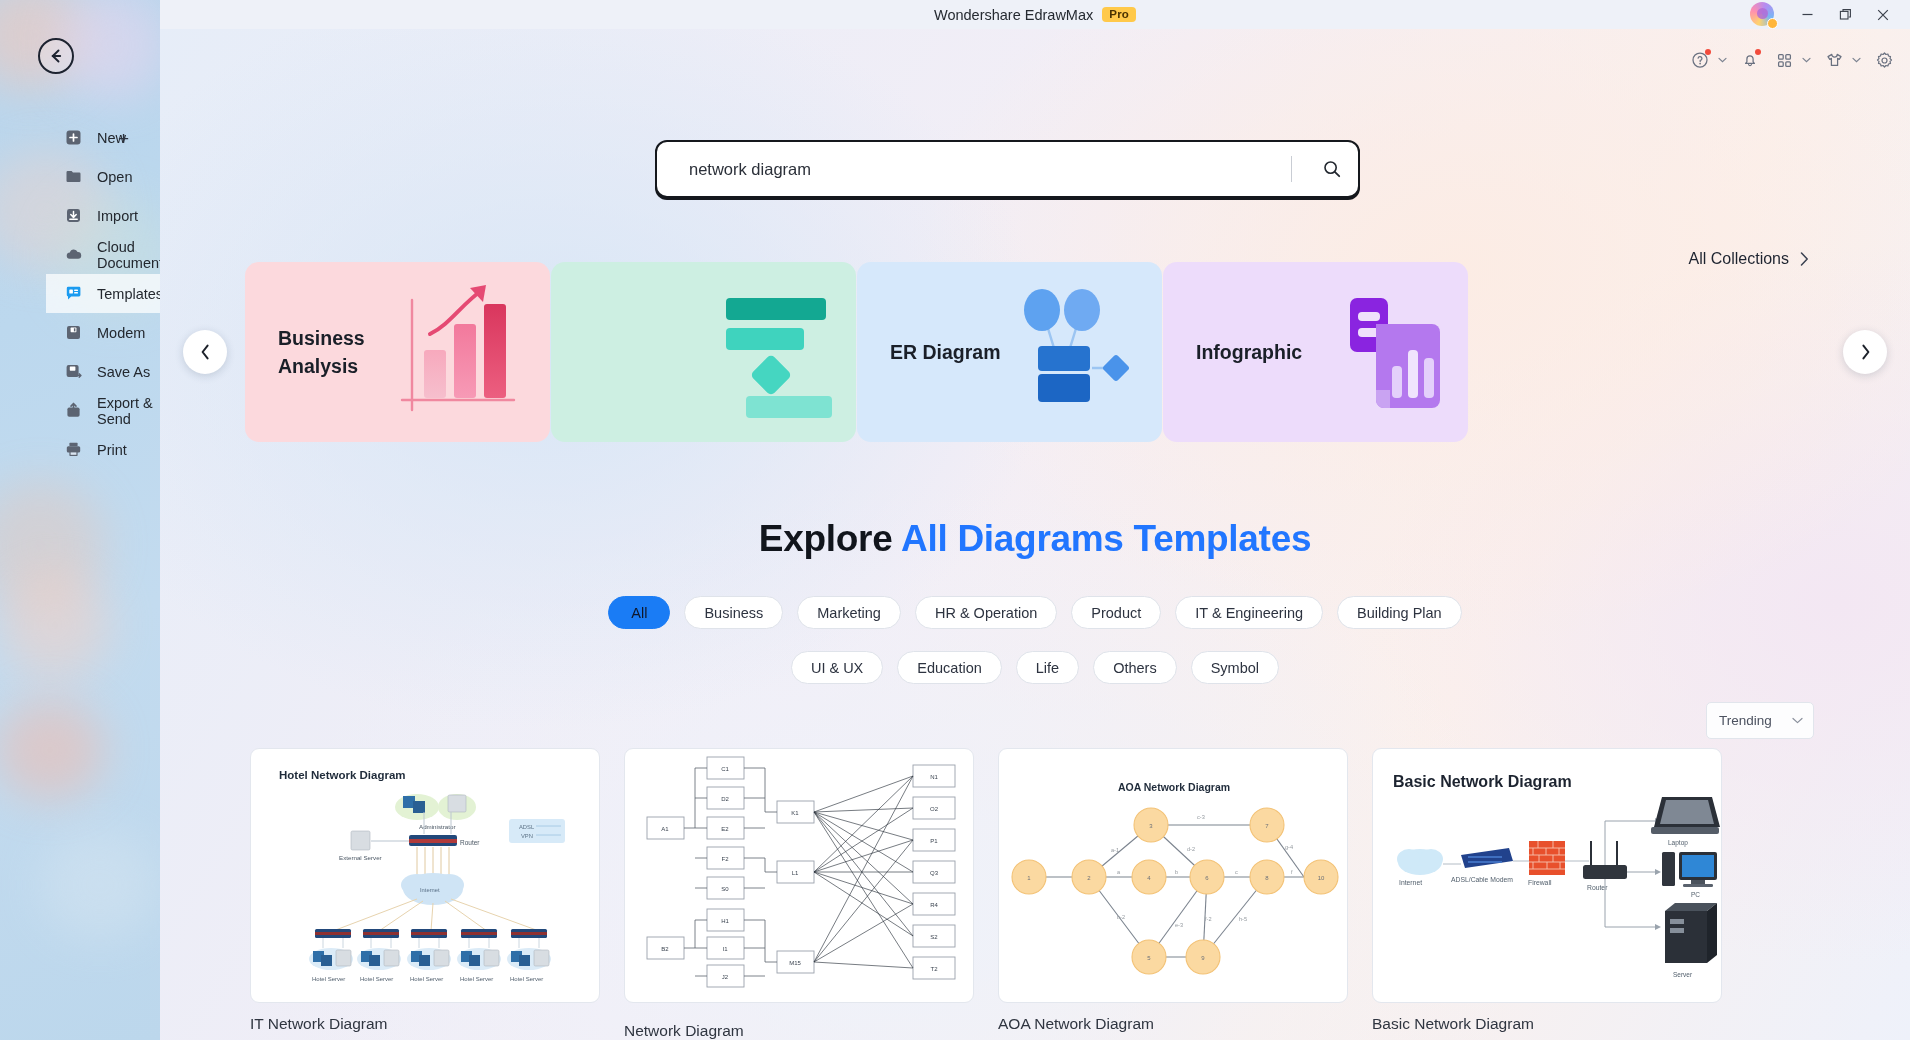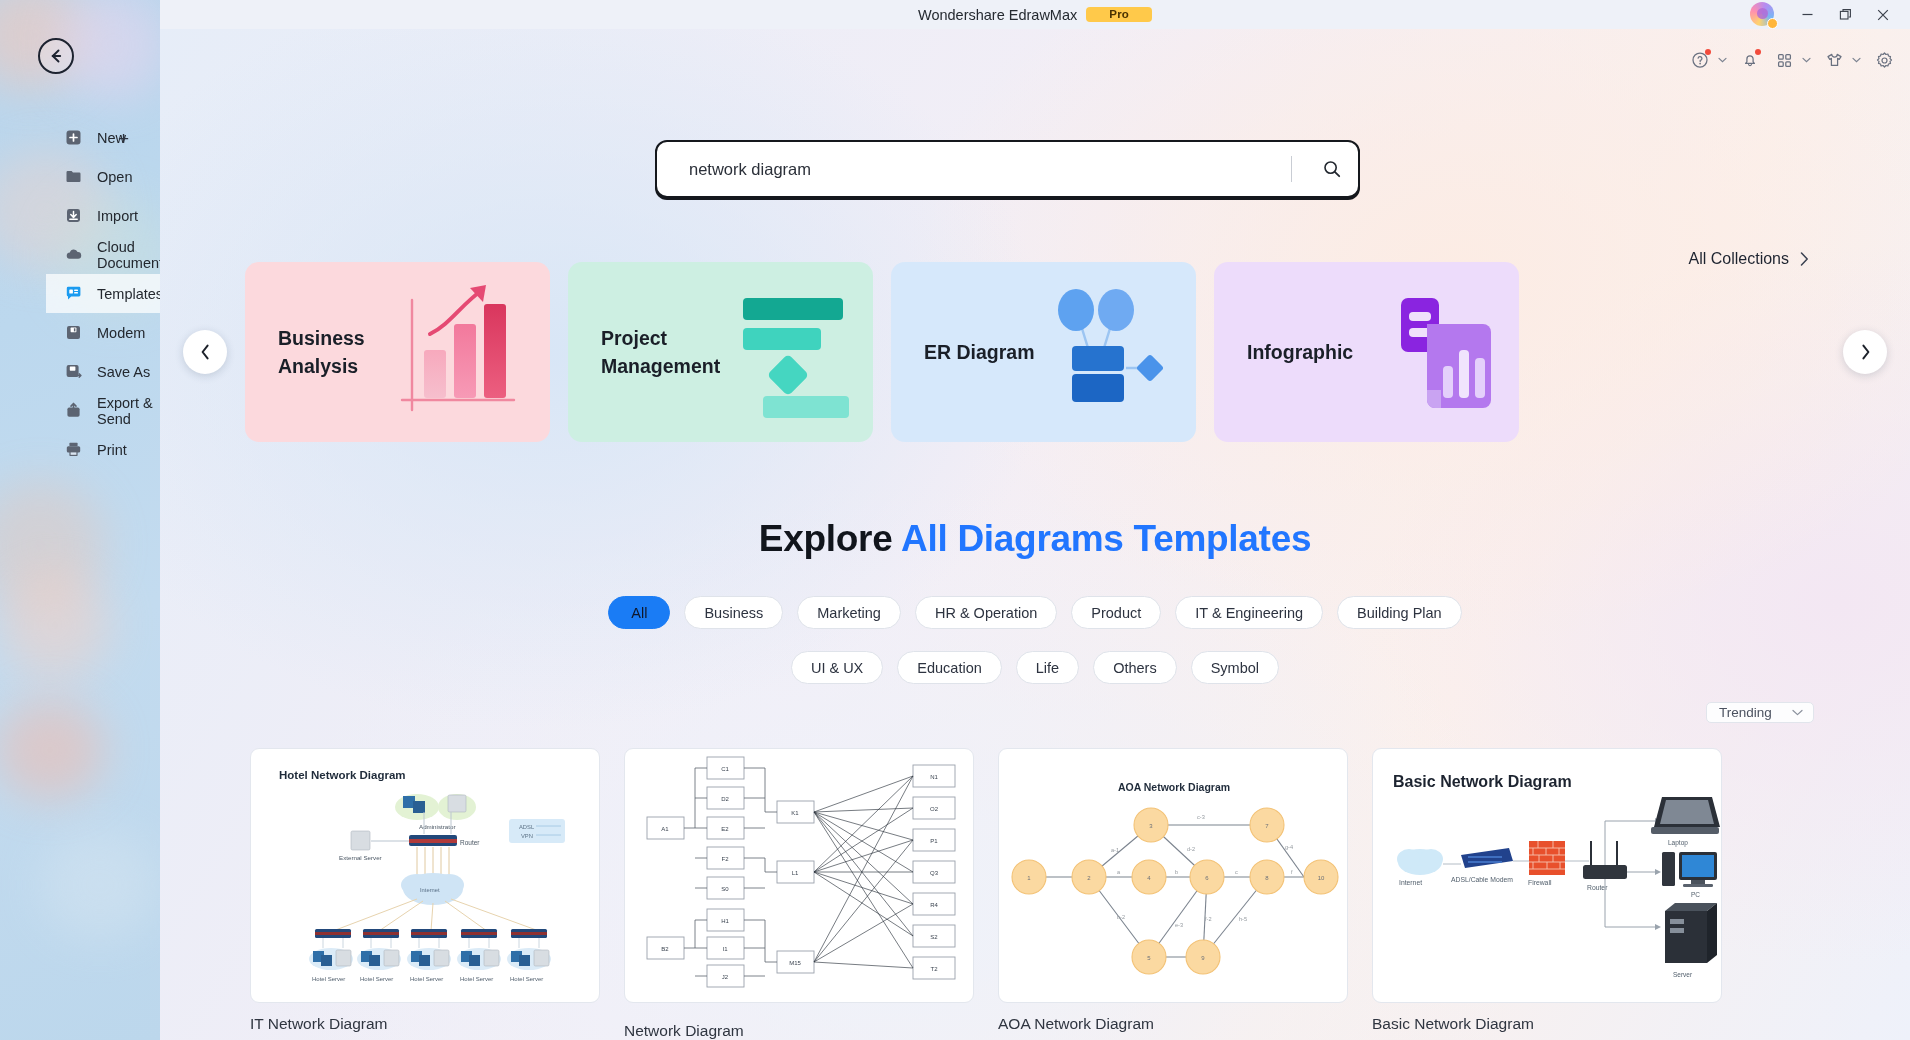--- a/index.html
+++ b/index.html
@@ -51,21 +51,21 @@
     position:absolute; left:0; top:0; width:1750px; height:29px;
     background:#eef1f8;
   }
   .app-title {
     position:absolute; left:0; top:0; width:1750px; height:29px;
     display:flex; align-items:center; justify-content:center; gap:9px;
     font-size:14.5px; color:#252a31;
   }
   .pro-badge {
     background:#ffc94a; color:#4a3200; font-size:11.5px; font-weight:bold;
-    border-radius:4px; padding:1px 23px 2px; letter-spacing:.2px;
+    border-radius:4px; padding:1px 7px 2px; letter-spacing:.2px;
   }
   .win-ctrls { position:absolute; right:10px; top:0; height:29px; display:flex; align-items:center; gap:4px; }
   .avatar-wrap { position:relative; width:26px; height:26px; margin-right:10px; }
   .avatar {
     width:24px; height:24px; border-radius:50%;
     background: conic-gradient(from 200deg,#ffd36e,#ff8fb0,#b68bf0,#78b6f5,#ffd36e);
     display:flex; align-items:center; justify-content:center;
   }
   .avatar .glyph { width:11px; height:11px; border-radius:50%; background:#b06cd6; opacity:.85; }
   .avatar-badge {
@@ -96,21 +96,21 @@
   .search-btn { width:40px; height:40px; display:flex; align-items:center; justify-content:center; cursor:pointer; background:transparent; border:none; }
 
   
   .collections {
     position:absolute; right:100px; top:250px; display:flex; align-items:center; gap:10px;
     font-size:16px; color:#1e2430; cursor:pointer;
   }
 
   
   .carousel { position:absolute; left:85px; top:262px; width:1580px; height:180px; }
-  .cards { position:absolute; left:0; top:0; display:flex; gap:18px;align-items:flex-end; }
+  .cards { position:absolute; left:0; top:0; display:flex; gap:1px;align-items:flex-end; }
   .ccard {
     width:305px; height:180px; border-radius:14px; position:relative; overflow:hidden;
     display:flex; align-items:center; cursor:pointer;
   }
   .ccard .ctitle {
     position:relative; z-index:2; padding-left:33px; font-size:19.5px; font-weight:bold;
     line-height:1.45; color:#1a1f28; max-width:145px;
   }
   .ccard .art { position:absolute; right:14px; top:0; bottom:0; width:150px; }
   .c0 { background:#fcd9dd; }
@@ -140,21 +140,21 @@
   .chip {
     height:33px; padding:0 19px; border-radius:17px; border:1px solid #dfe3ea;
     background:#fff; display:flex; align-items:center; font-size:14.5px; color:#2d3340;
     cursor:pointer; white-space:nowrap;
   }
   .chip.sel { background:#1a7cf5; border-color:#1a7cf5; color:#0f172a; padding:0 22px; }
 
   
   .sortwrap { position:absolute; right:96px; top:702px; }
   .sort {
-    width:108px; height:21px; border:1px solid #e1e5ec; background:#fdfdfe; border-radius:5px;
+    width:108px; height:37px; border:1px solid #e1e5ec; background:#fdfdfe; border-radius:5px;
     display:flex; align-items:center; justify-content:space-between; padding:0 10px 0 12px;
     font-size:13.5px; color:#4c5260; cursor:pointer;
   }
 
   
   .grid { position:absolute; left:0; top:748px; width:1750px; padding:0 90px; display:flex; gap:24px; }
   .tcard { width:350px; cursor:pointer; }
   .tthumb {
     width:350px; height:255px; background:#fff; border:1px solid #e3e7ee; border-radius:9px;
     position:relative; overflow:hidden;
@@ -433,21 +433,20 @@
               <rect x="38" y="88" width="22" height="48" rx="3" fill="url(#barA)"></rect>
               <rect x="68" y="62" width="22" height="74" rx="3" fill="url(#barB)"></rect>
               <rect x="98" y="42" width="22" height="94" rx="3" fill="url(#barC)"></rect>
               <path d="M44 72 C64 62 74 44 96 28" fill="none" stroke="#e54a73" stroke-width="4" stroke-linecap="round"></path>
               <path d="M84 26 L100 23 L97 40 Z" fill="#e54a73"></path>
             </svg>
           </div>
         </div>
 
         <div class="ccard c1">
-          <div class="ctitle">Project Management</div>
           <div class="art">
             <svg width="150" height="180" viewBox="0 0 150 180">
               <rect x="34" y="36" width="100" height="22" rx="4" fill="#13a892"></rect>
               <rect x="34" y="66" width="78" height="22" rx="4" fill="#3fd3be"></rect>
               <rect x="64" y="98" width="30" height="30" rx="5" fill="#45d6c1" transform="rotate(45 79 113)"></rect>
               <rect x="54" y="134" width="86" height="22" rx="4" fill="#7ee3d2"></rect>
             </svg>
           </div>
         </div>
 

